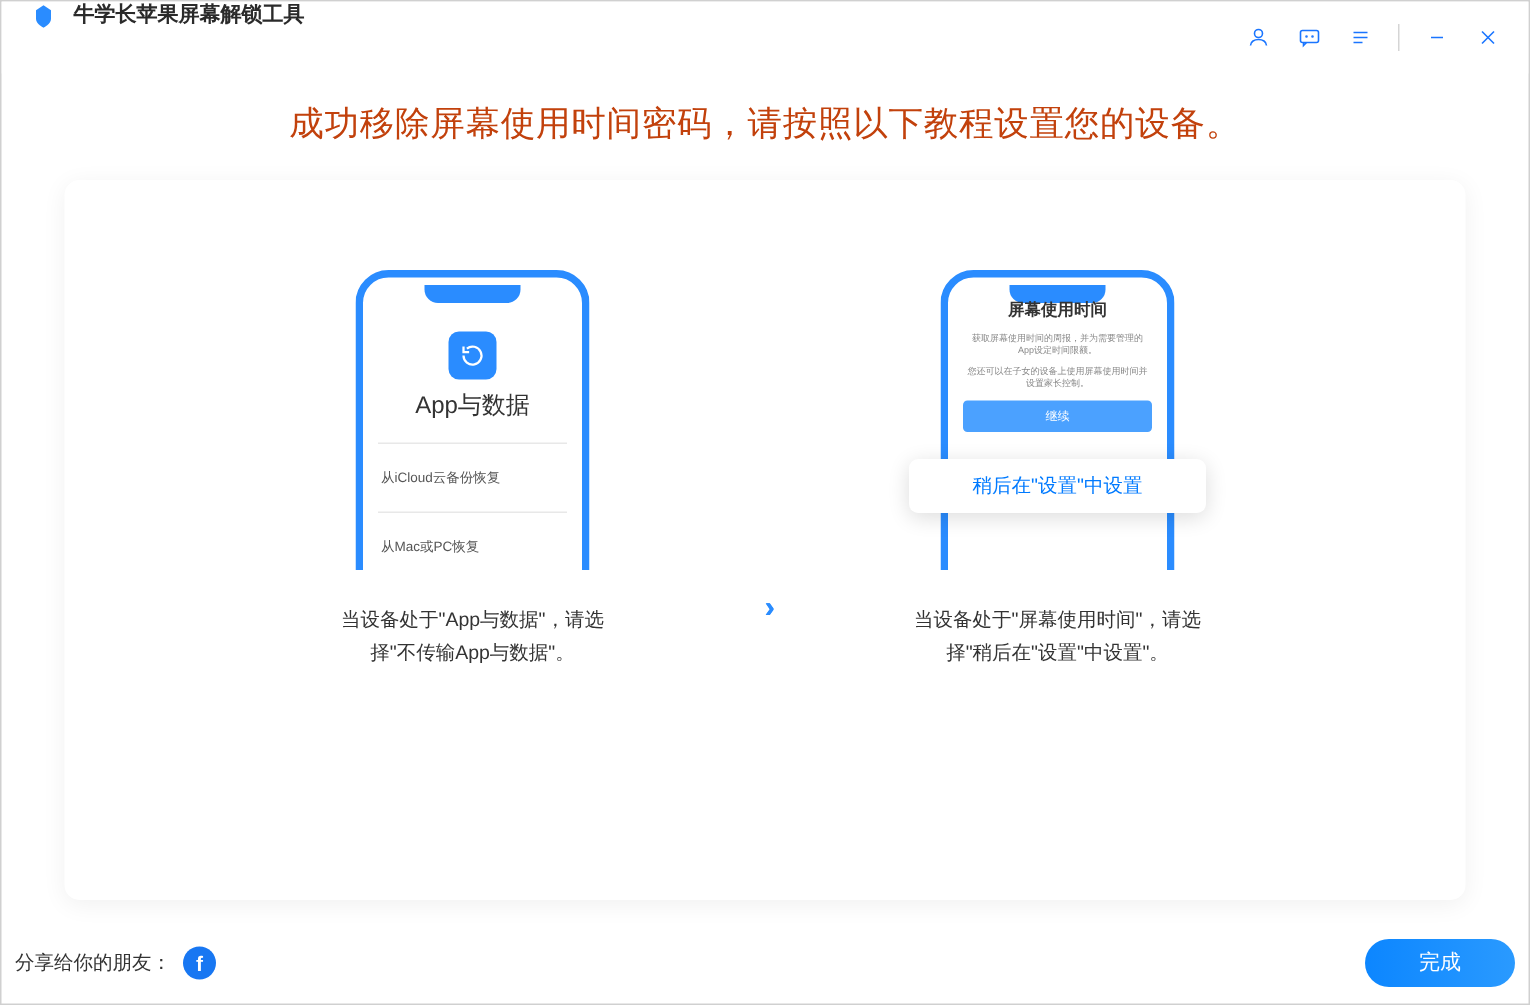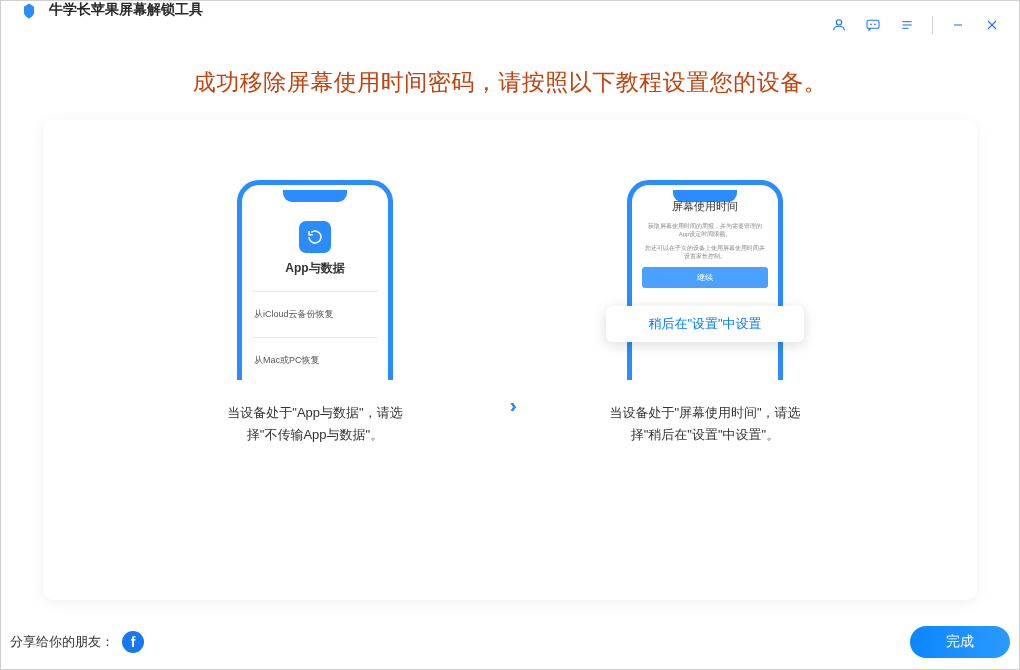--- a/index.html
+++ b/index.html
@@ -97,24 +97,23 @@
     .app-icon {
       width: 32px;
       height: 32px;
       background: #2a8cff;
       border-radius: 7px;
       margin: 14px auto 7px;
       display:flex;align-items:center;justify-content:center;
     }
     .app-icon svg { width: 18px; height: 18px; }
     .phone-h1 {
-      font-size: 12px;
+      font-size: 16px;
       color: #333;
       margin-bottom: 14px;
-      font-weight: bold;
     }
     .menu-item {
       text-align: left;
       font-size: 9px;
       color: #555;
       border-top: 1px solid #e8e8e8;
       padding: 16px 2px;
     }
     .highlight-pill {
       position: absolute;
@@ -140,21 +139,21 @@
       position:absolute;
       right:14px;
       color:#c9cdd3;
       font-size:12px;
     }
     .phone-inner-2 {
       position:absolute;
       top: 10px; left:10px; right:10px;
       text-align:center;
     }
-    .st-title { font-size: 11px; color:#333; margin: 4px 0 8px; }
+    .st-title { font-size: 11px; color:#333; margin: 4px 0 8px; font-weight: bold; }
     .st-para { font-size: 6px; color:#888; line-height: 1.4; margin-bottom: 5px; padding: 0 3px; }
     .continue-btn {
       width: 100%;
       background: #4ba1ff;
       color:#fff;
       font-size: 8px;
       padding: 5px 0;
       border-radius: 3px;
       margin-top: 6px;
     }

